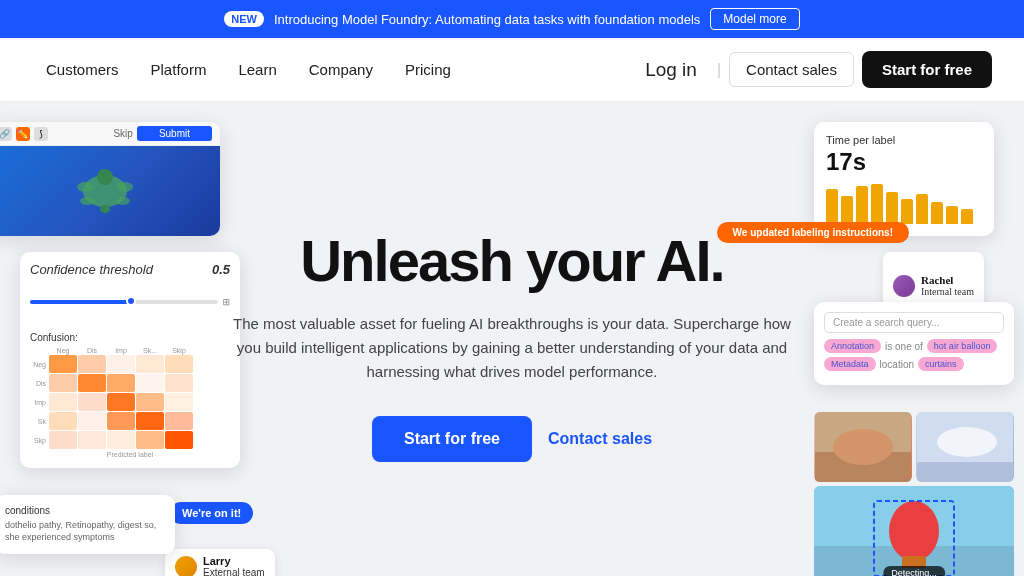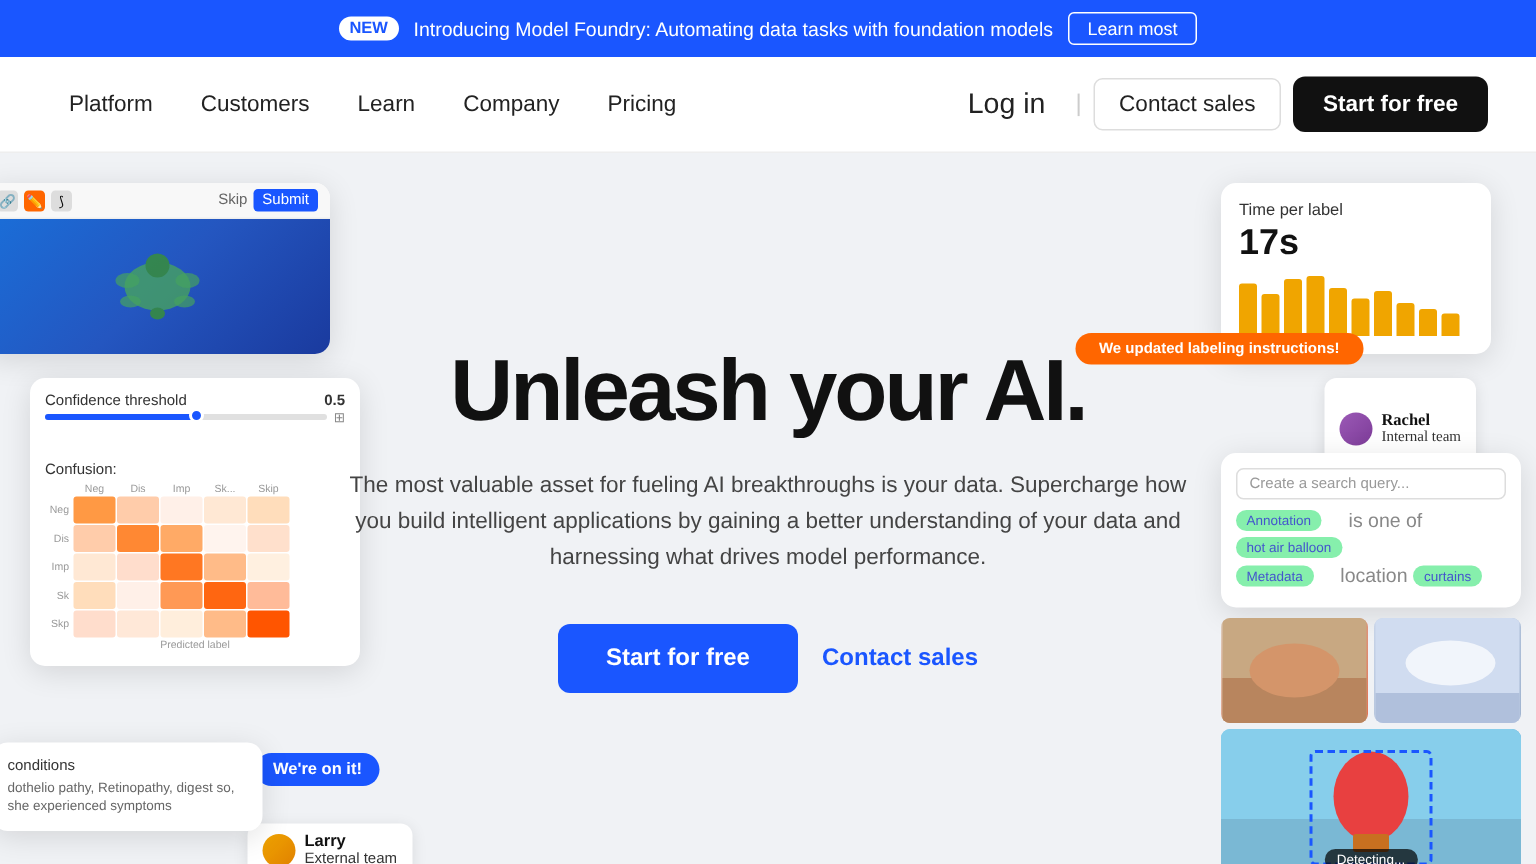--- a/index.html
+++ b/index.html
@@ -198,34 +198,34 @@
       height: 14px;
       border-radius: 3px;
       background: #ddd;
       display: inline-flex;
       align-items: center;
       justify-content: center;
       font-size: 9px;
     }
     .toolbar-dot.active { background: #ff6600; color: white; }
     .skip-btn { font-size: 10px; color: #666; margin-left: auto; }
-    .submit-btn { font-size: 10px; background: #1a56ff; color: white; border-radius: 3px; padding: 2px 6px; }
+    .submit-btn { font-size: 10px; background: #1a56ff; color: white; border-radius: 3px; padding: 2px 22px; }
 
     
     .card-matrix {
       position: absolute;
       left: 20px;
       top: 150px;
       width: 220px;
       background: white;
       border-radius: 10px;
       box-shadow: 0 4px 20px rgba(0,0,0,0.12);
       padding: 10px;
     }
-    .matrix-title { font-size: 10px; color: #333; margin-bottom: 0; }
+    .matrix-title { font-size: 13px; color: #333; margin-bottom: 20px; font-style: italic; }
     .matrix-slider { display: flex; align-items: center; gap: 4px; margin-bottom: 8px; }
     .slider-track {
       flex: 1;
       height: 4px;
       background: #e0e0e0;
       border-radius: 2px;
       position: relative;
     }
     .slider-fill {
       height: 100%;
@@ -365,30 +365,29 @@
       margin-bottom: 6px;
     }
     .filter-row {
       display: flex;
       align-items: center;
       gap: 4px;
       margin-bottom: 4px;
       flex-wrap: wrap;
     }
     .filter-chip {
-      background: #86efac;
+      background: #f9a8d4;
       color: #4455cc;
       border-radius: 12px;
       padding: 2px 7px;
       font-size: 9px;
     }
     .filter-op {
-      font-size: 13px;
+      font-size: 10px;
       color: #888;
-      margin-left: 14px;
     }
 
     
     .card-thumbnails {
       position: absolute;
       right: 10px;
       top: 310px;
       display: grid;
       grid-template-columns: 1fr 1fr;
       gap: 4px;
@@ -438,27 +437,27 @@
     }
     .conditions-row { color: #333; margin-bottom: 3px; }
     .conditions-detail { color: #666; font-size: 9px; line-height: 1.4; }
   </style>
 </head>
 <body>
 
 <div class="top-banner">
   <span class="banner-new-badge">NEW</span>
   <span>Introducing Model Foundry: Automating data tasks with foundation models</span>
-  <button class="banner-learn-btn">Learn most</button>
+  <button class="banner-learn-btn">Model more</button>
 </div>
 
 <nav class="navbar">
   <div class="nav-links">
+    <span class="nav-item">Customers</span>
     <span class="nav-item">Platform</span>
-    <span class="nav-item">Customers</span>
     <span class="nav-item">Learn</span>
     <span class="nav-item">Company</span>
     <span class="nav-item">Pricing</span>
   </div>
   <div class="nav-right">
     <span class="nav-login">Log in</span>
     <span style="color:#ccc">|</span>
     <span class="nav-contact">Contact sales</span>
     <button class="nav-start-btn">Start for free</button>
   </div>

